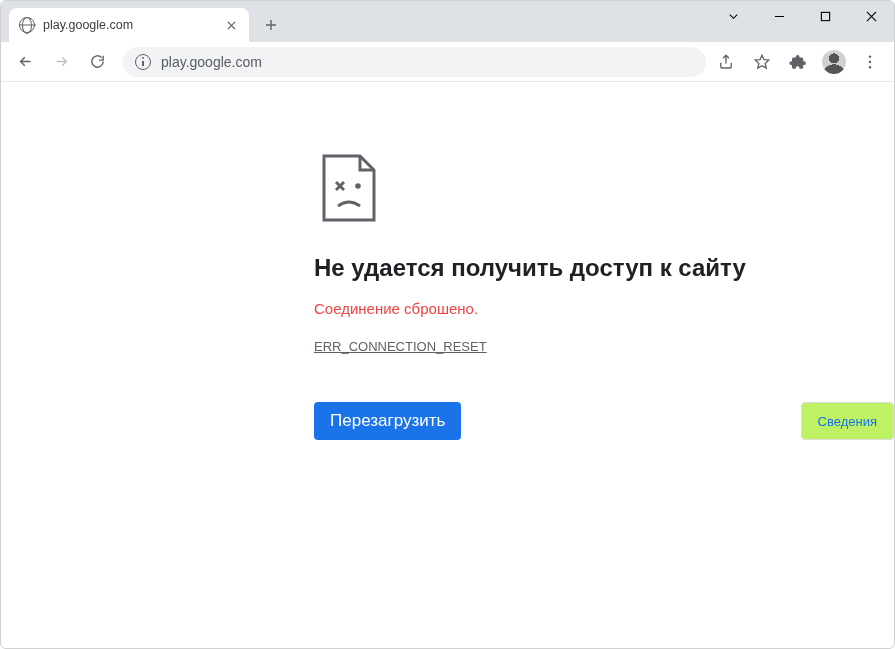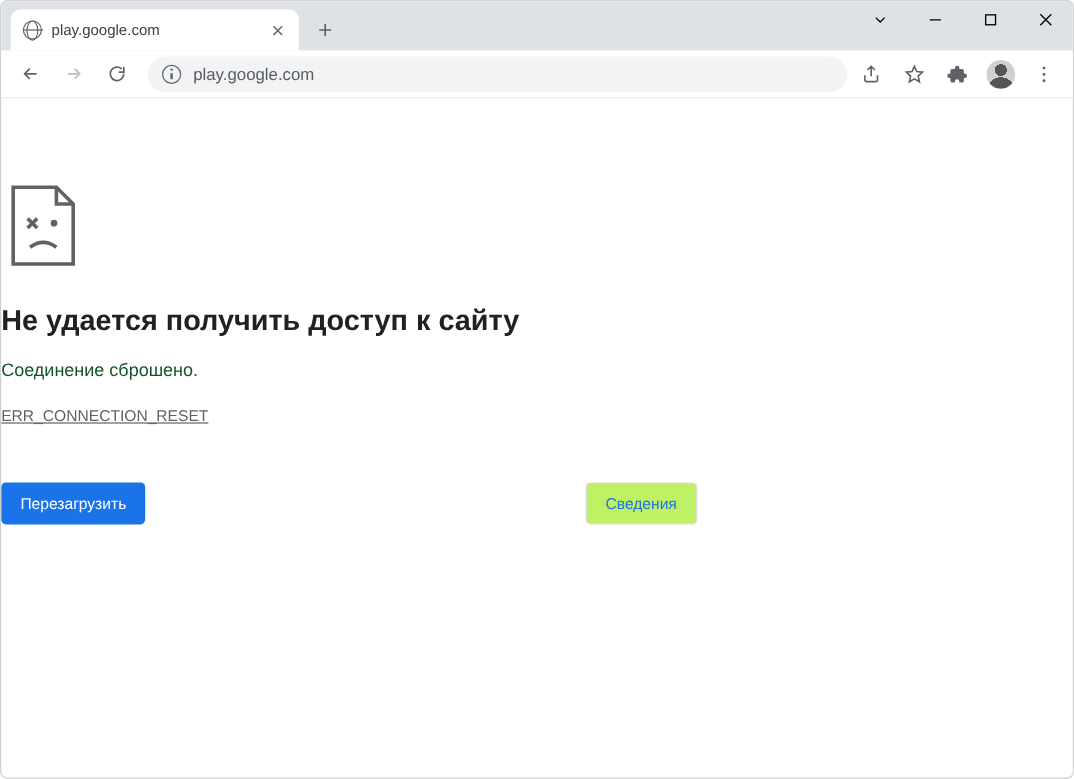--- a/index.html
+++ b/index.html
@@ -166,40 +166,40 @@
       radial-gradient(circle at 50% 35%, #555 0 5px, transparent 5px),
       radial-gradient(circle at 50% 110%, #555 0 12px, transparent 12px),
       #d0d0d0;
     margin: 0 4px;
   }
 
   
   .content {
     padding: 70px 0 0 0;
     display: flex;
-    justify-content: flex-start;
+    justify-content: flex-end;
   }
   .error-box {
     width: 580px;
     color:#202124;
   }
   .sad-icon {
     width: 72px; height: 72px;
     margin-bottom: 30px;
     color:#5f6368;
   }
   .error-title {
     font-size: 24px;
     font-weight: 600;
     color:#202124;
     margin-bottom: 18px;
   }
   .error-sub {
     font-size: 15px;
-    color:#14532d;
+    color:#ef4444;
     margin-bottom: 22px;
   }
   .error-try {
     font-size: 15px;
     color:#5f6368;
     margin-bottom: 6px;
   }
   .error-list {
     list-style: disc;
     padding-left: 36px;
@@ -218,21 +218,21 @@
     margin-top: 48px;
     display: flex;
     justify-content: space-between;
   }
   .btn-primary {
     background:#1a73e8;
     color:#fff;
     border:none;
     border-radius:4px;
     padding: 9px 16px;
-    font-size: 13px;
+    font-size: 17px;
     cursor: pointer;
   }
   .btn-secondary {
     background:#bef264;
     color:#1a73e8;
     border:1px solid #dadce0;
     border-radius:4px;
     padding: 9px 16px;
     font-size: 13px;
     cursor: pointer;

